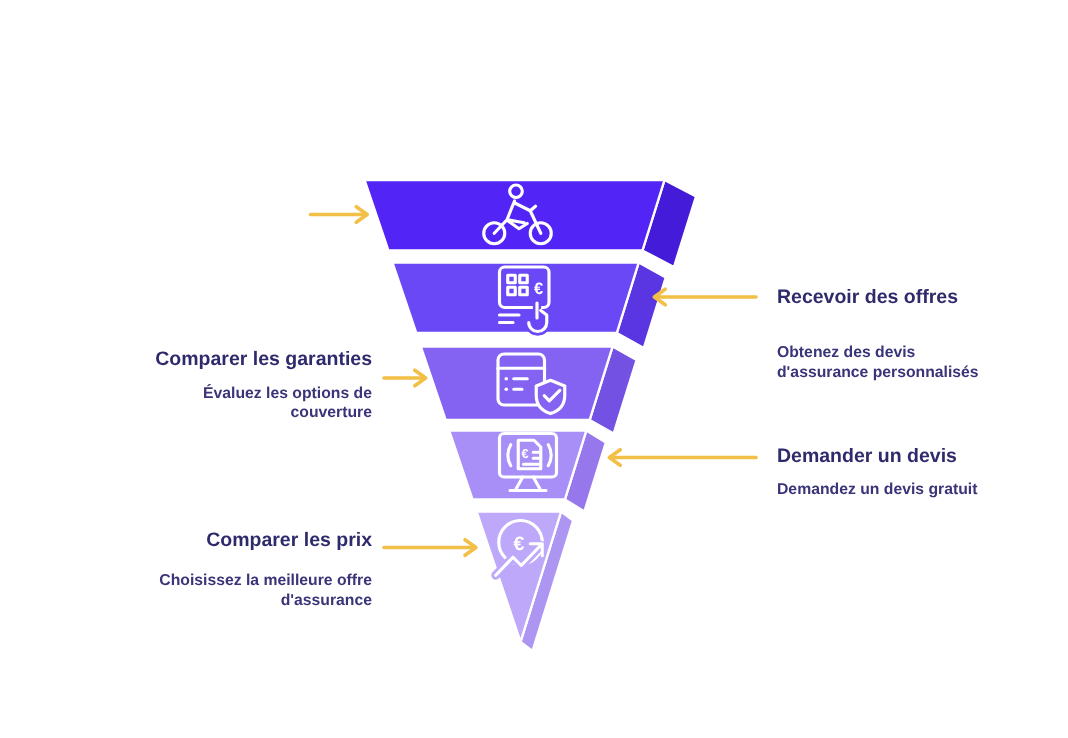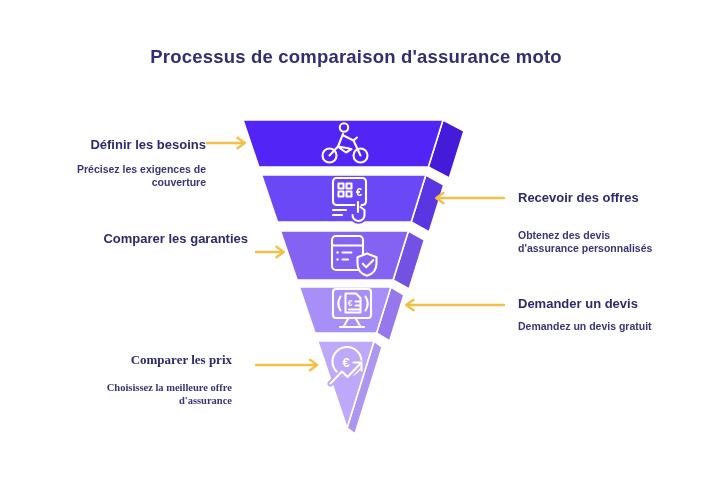--- a/index.html
+++ b/index.html
@@ -8,31 +8,30 @@
   .title{position:absolute;top:46px;left:0;width:712px;margin:0;text-align:center;
          font-size:18.5px;font-weight:bold;color:#332D73;letter-spacing:.2px;}
   .funnel-svg{position:absolute;left:0;top:0;}
   .block{position:absolute;}
   .block .label{font-size:13px;font-weight:bold;color:#2E2A6B;line-height:15px;}
   .block .desc{font-size:10.5px;font-weight:bold;color:#3A3478;line-height:13px;margin-top:11px;}
   .block.left{text-align:right;}
   .block.left .desc{margin-left:auto;}
   .b1{left:36px;top:137px;width:170px;}  .b1 .desc{width:150px;}
   .b2{left:78px;top:231px;width:170px;}  .b2 .desc{width:125px;margin-top:10px;}
-  .b3{left:42px;top:352px;width:190px;font-family:Liberation Serif, serif;}  .b3 .desc{width:160px;margin-top:14px;}
+  .b3{left:58px;top:352px;width:190px;}  .b3 .desc{width:160px;margin-top:14px;}
   .r1{left:518px;top:190px;width:200px;} .r1 .desc{width:150px;margin-top:24px;}
   .r2{left:518px;top:296px;width:200px;} .r2 .desc{margin-top:9px;}
   svg text{font-family:"Liberation Sans",sans-serif;}
 </style>
 </head>
 <body>
 
 <div class="canvas">
 
-  <h1 class="title">Processus de comparaison d'assurance moto</h1>
 
   <svg class="funnel-svg" width="712" height="492" viewBox="0 0 712 492">
 
     <g stroke="#FFFFFF" stroke-width="1.6" stroke-linejoin="round">
       <polygon points="443,120 464,131 449.3,178 428.3,167" fill="#431BD8"></polygon>
       <polygon points="425.8,175 443.8,185 429.2,232 411.2,222" fill="#5A36E2"></polygon>
       <polygon points="408.4,231 424.4,240 409.1,289 393.1,280" fill="#7251E3"></polygon>
       <polygon points="390.9,287 403.9,295 389.6,341 376.6,333" fill="#9678EC"></polygon>
       <polygon points="374.1,341 382.1,347 355,434 347,428" fill="#AD95F2"></polygon>
     </g>
@@ -101,32 +100,29 @@
       <polyline points="276.5,246.8 283.8,252 276.5,257.2" stroke="#F2BF47"></polyline>
 
       <line x1="504" y1="305" x2="407" y2="305" stroke="#F2BF47"></line>
       <polyline points="413.5,299.8 406.2,305 413.5,310.2" stroke="#F2BF47"></polyline>
 
       <line x1="256" y1="365" x2="315.5" y2="365" stroke="#F2BF47"></line>
       <polyline points="310,359.8 317.3,365 310,370.2" stroke="#F2BF47"></polyline>
     </g>
   </svg>
 
-  <div class="block left b1">
-    <div class="label">Définir les besoins</div>
-    <div class="desc">Précisez les exigences de couverture</div>
-  </div>
 
   <div class="block right r1">
     <div class="label">Recevoir des offres</div>
     <div class="desc">Obtenez des devis d'assurance personnalisés</div>
   </div>
 
   <div class="block left b2">
     <div class="label">Comparer les garanties</div>
+    <div class="desc">Évaluez les options de couverture</div>
   </div>
 
   <div class="block right r2">
     <div class="label">Demander un devis</div>
     <div class="desc">Demandez un devis gratuit</div>
   </div>
 
   <div class="block left b3">
     <div class="label">Comparer les prix</div>
     <div class="desc">Choisissez la meilleure offre d'assurance</div>

